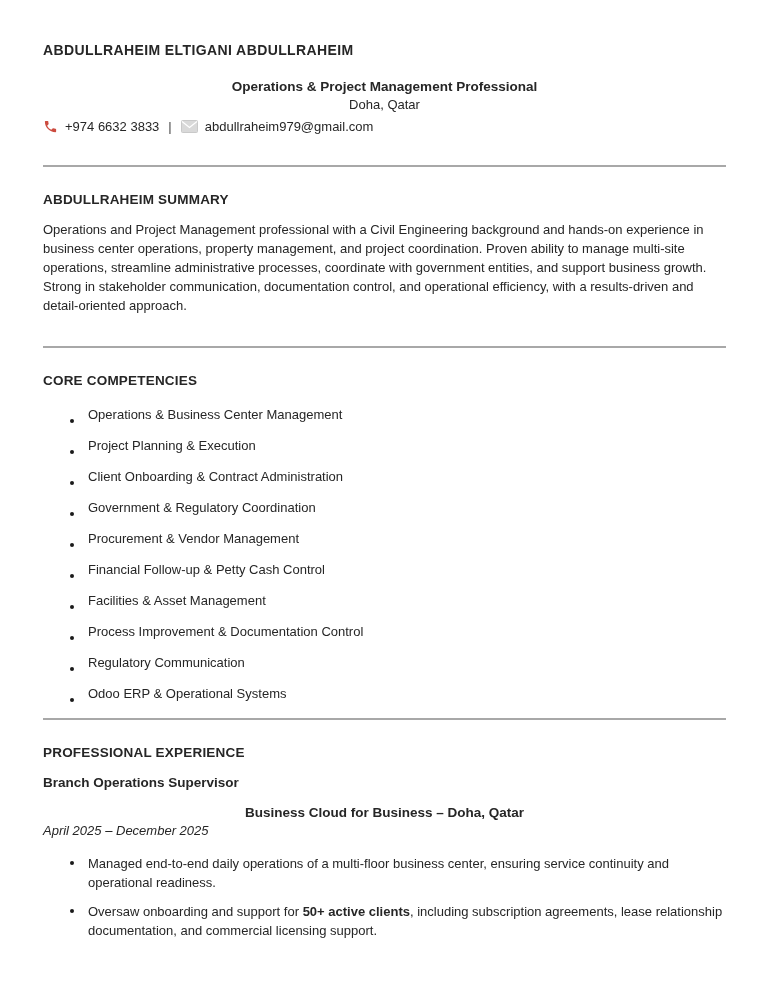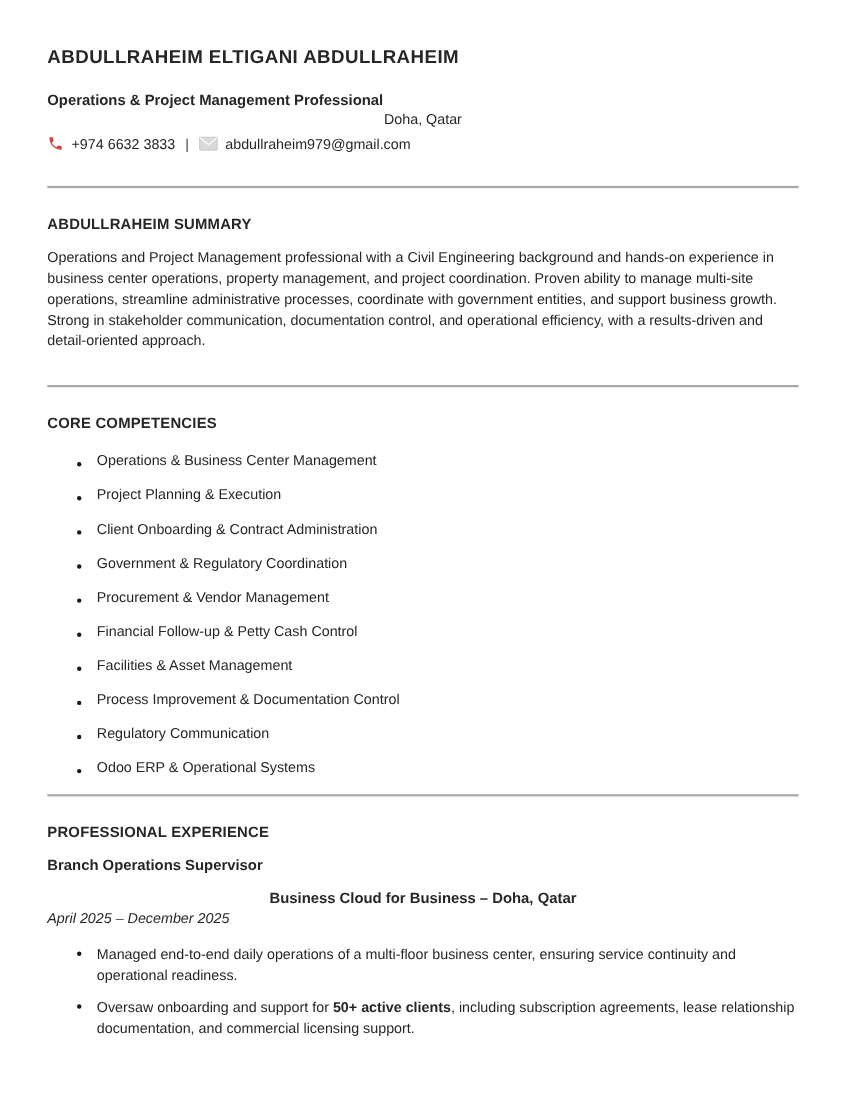--- a/index.html
+++ b/index.html
@@ -14,29 +14,30 @@
   }
   .page {
     width: 768px;
     height: 994px;
     padding: 42px 42px 20px 43px;
     overflow: hidden;
   }
 
   
   .name {
-    font-size: 17px;
+    font-size: 14px;
     font-weight: bold;
     letter-spacing: 0.4px;
     margin: 0 0 21px 0;
   }
   .title {
     font-size: 13.5px;
     font-weight: bold;
     margin: 0;
+    text-align: center;
   }
   .location {
     font-size: 13px;
     margin: 3px 0 0 0;
     text-align: center;
   }
   .contact {
     font-size: 13px;
     margin: 7px 0 0 0;
     display: flex;
@@ -68,21 +69,21 @@
   }
 
   
   .bullet-list {
     list-style: none;
     margin: 19px 0 0 0;
     padding: 0 0 0 27px;
   }
   .bullet-list li {
     display: flex;
-    align-items: center;
+    align-items: flex-end;
     gap: 14px;
     font-size: 13px;
     line-height: 16px;
     margin: 0 0 15px 0;
   }
   .dot {
     width: 4px;
     height: 4px;
     border-radius: 50%;
     background: #1a1a1a;

